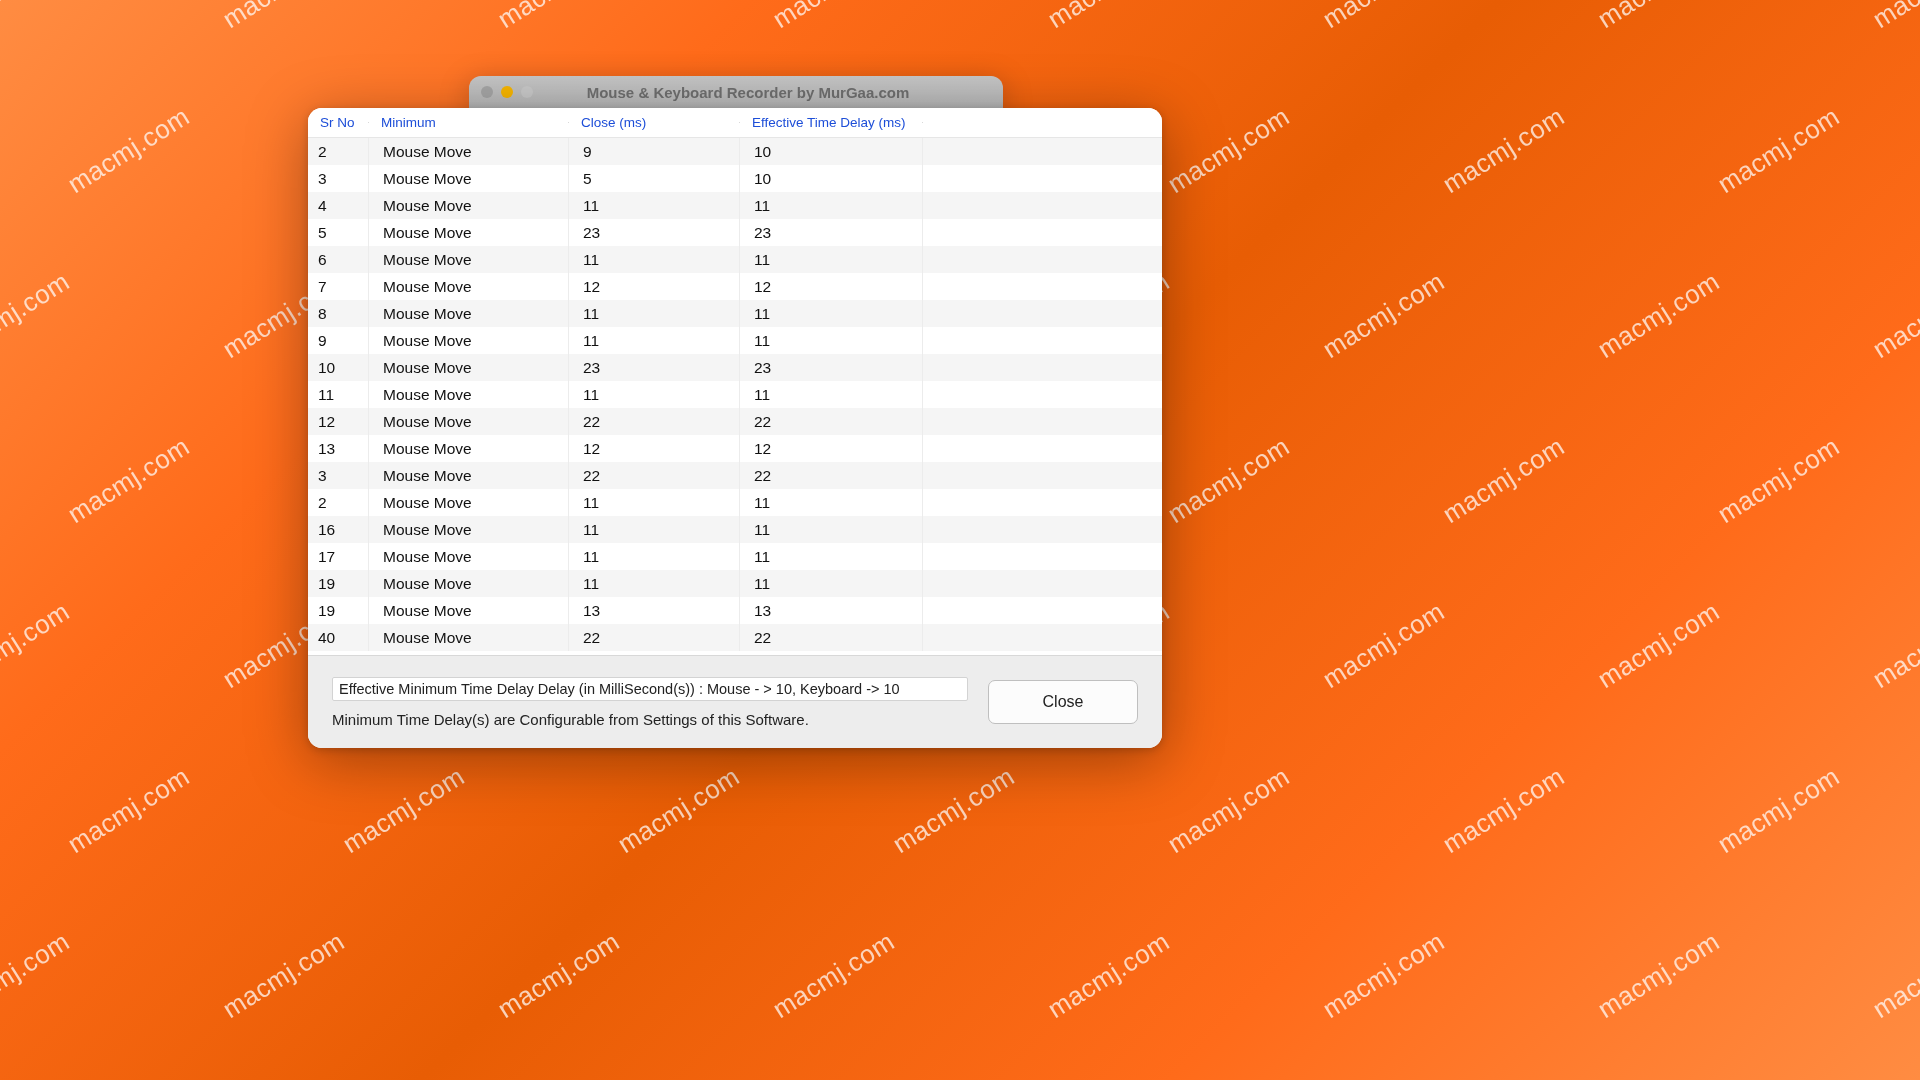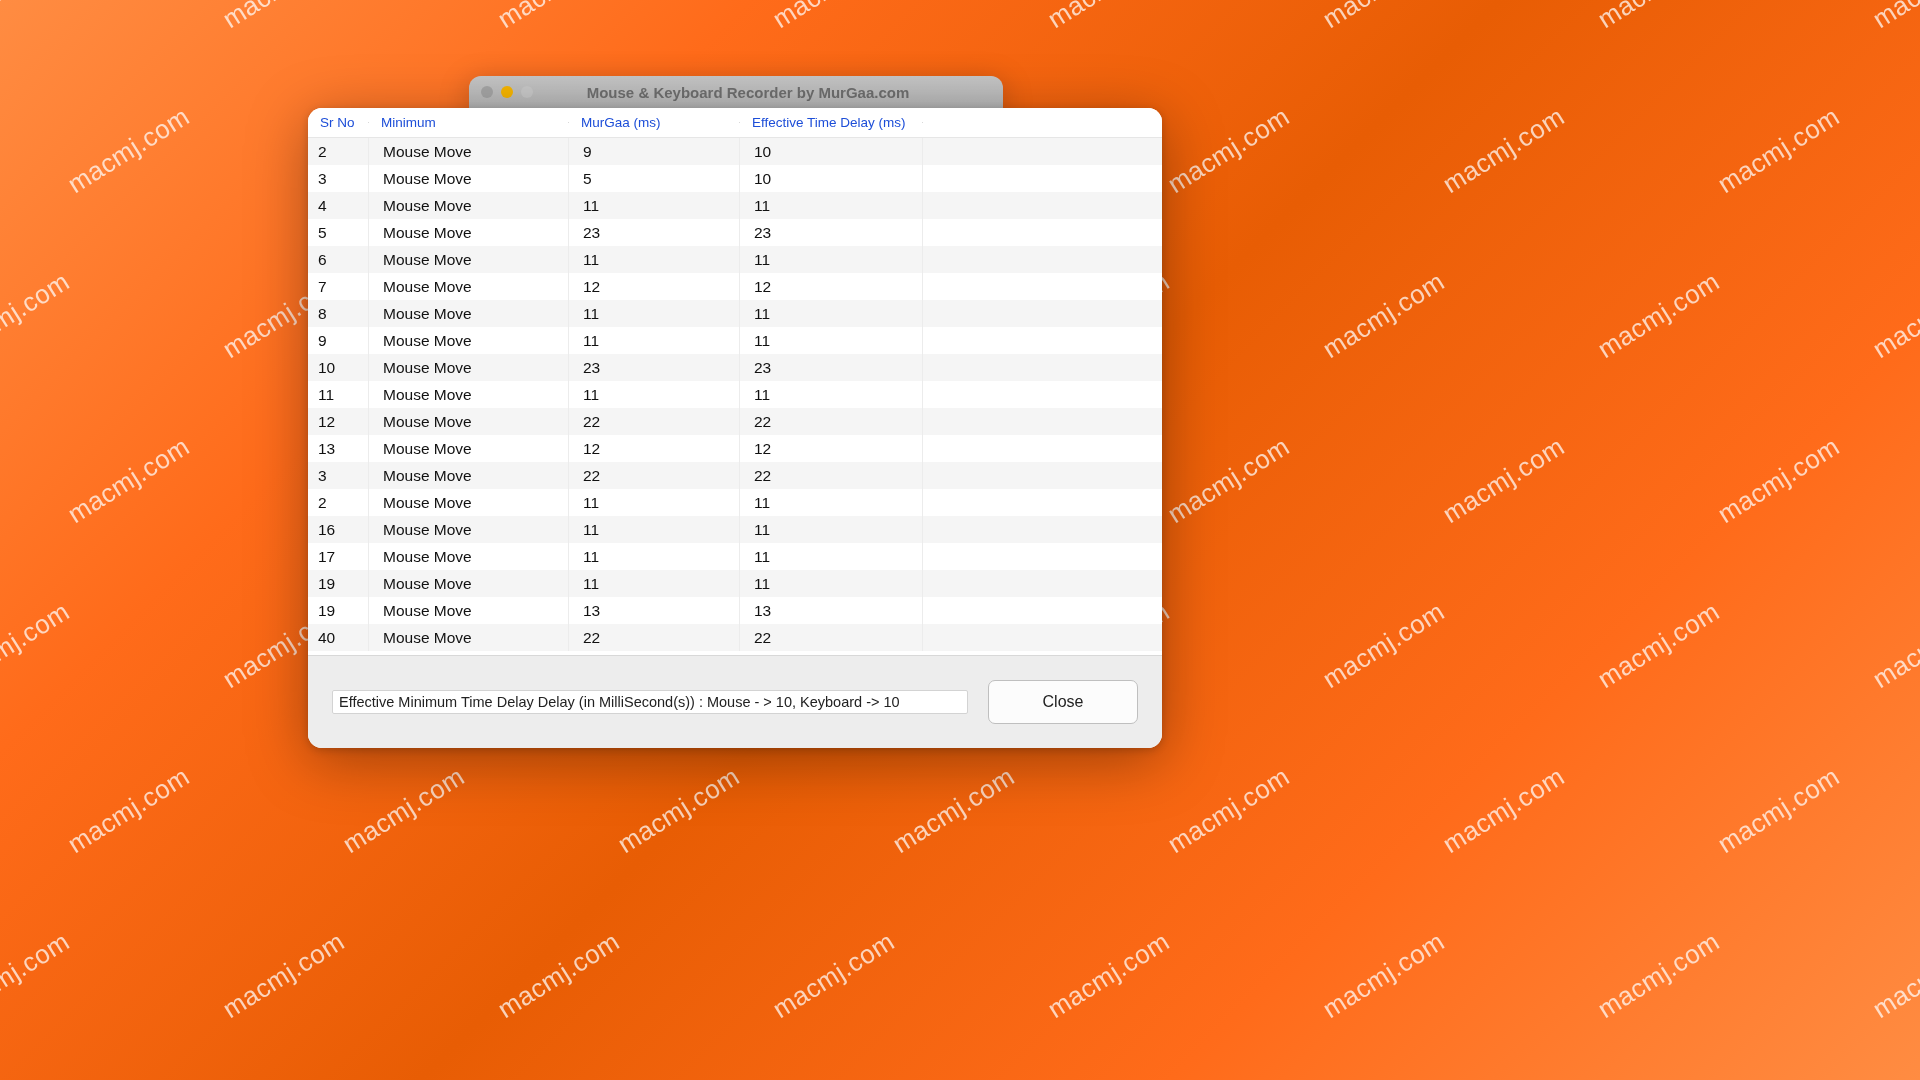--- a/index.html
+++ b/index.html
@@ -287,21 +287,21 @@
   </div>
   <div class="titlebar-title">Mouse &amp; Keyboard Recorder by MurGaa.com</div>
 </div>
 
 <div class="window">
 
   <div class="table-area">
     <div class="thead">
       <div class="th col-sr">Sr No</div>
       <div class="th col-action">Minimum</div>
-      <div class="th col-delay">MurGaa (ms)</div>
+      <div class="th col-delay">Close (ms)</div>
       <div class="th col-eff">Effective Time Delay (ms)</div>
       <div class="th col-pad"></div>
     </div>
     <div class="tbody" id="tbody">
         <div class="row">
           <div class="cell col-sr">2</div>
           <div class="cell col-action">Mouse Move</div>
           <div class="cell col-delay">9</div>
           <div class="cell col-eff">10</div>
           <div class="cell col-pad"></div>
@@ -431,17 +431,18 @@
           <div class="cell col-delay">22</div>
           <div class="cell col-eff">22</div>
           <div class="cell col-pad"></div>
         </div>
       </div>
   </div>
 
   <div class="footer">
     <div class="footer-left">
       <div class="status-field">Effective Minimum Time Delay Delay (in MilliSecond(s)) : Mouse  - &gt; 10, Keyboard -&gt; 10</div>
+      <div class="hint">Minimum Time Delay(s) are Configurable from Settings of this Software.</div>
     </div>
     <button class="close-btn">Close</button>
   </div>
 
 </div>
 
 </body></html>

